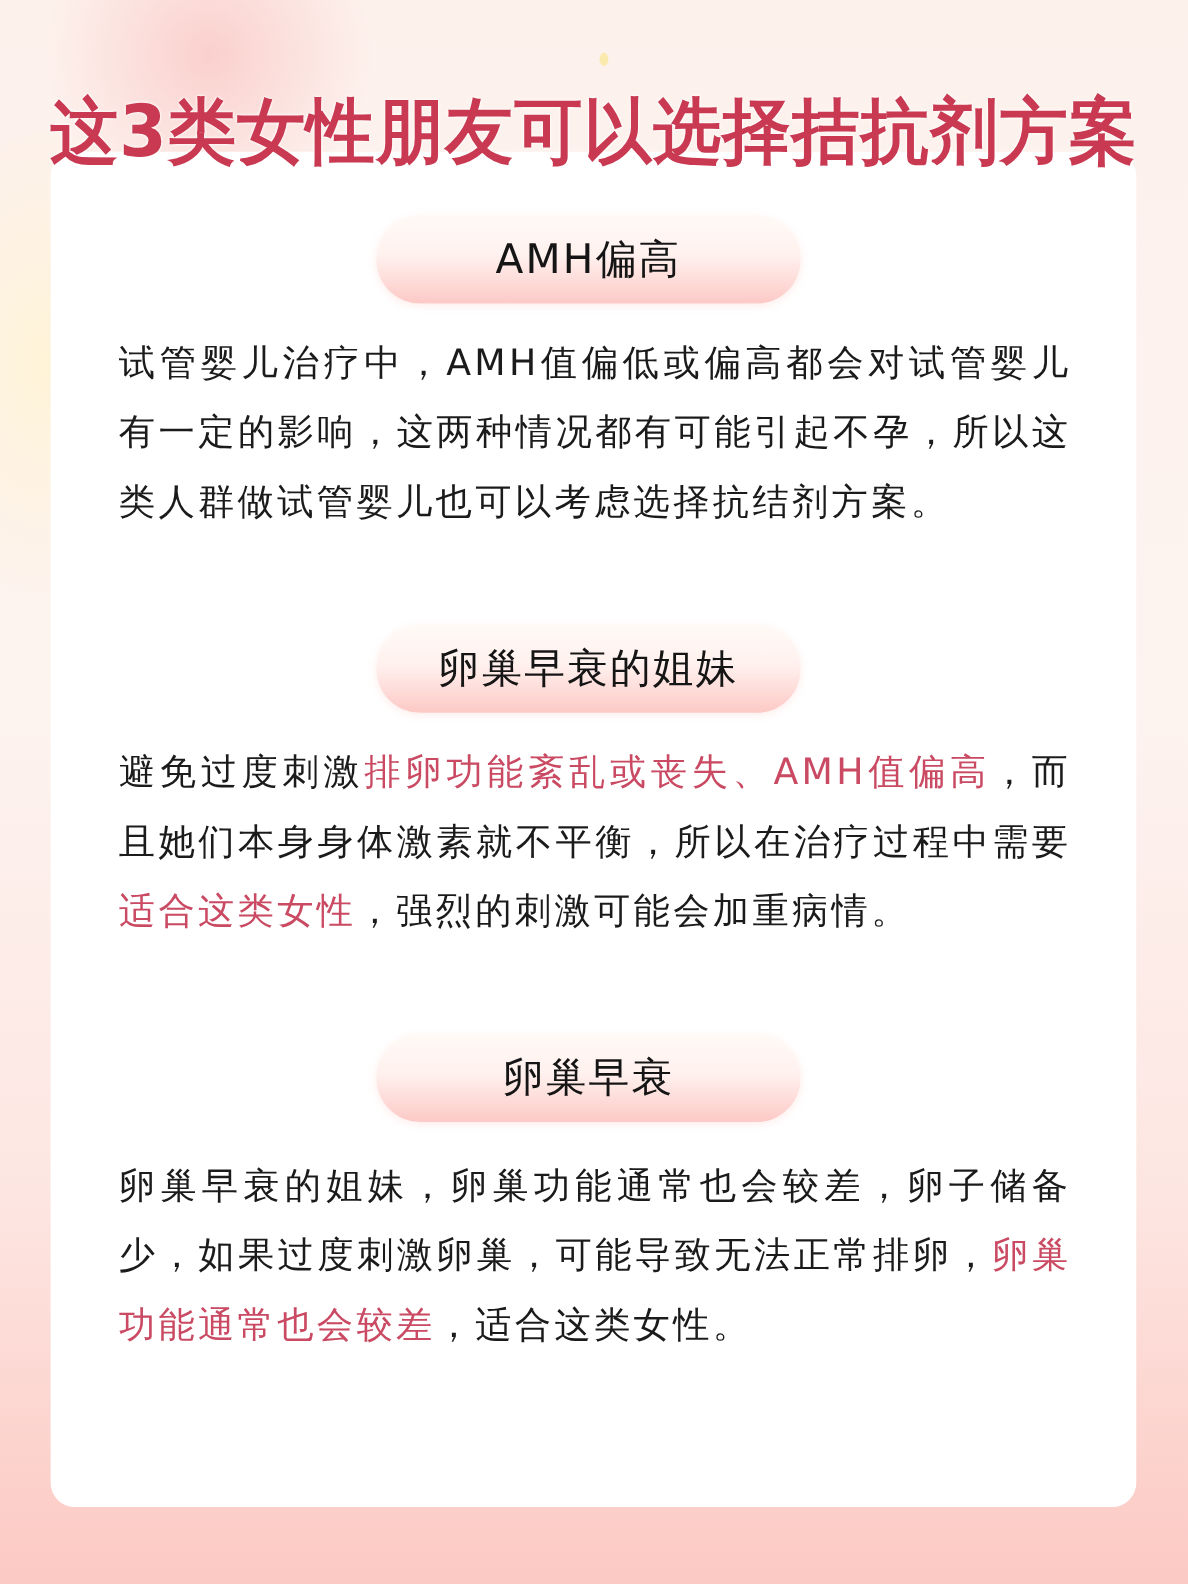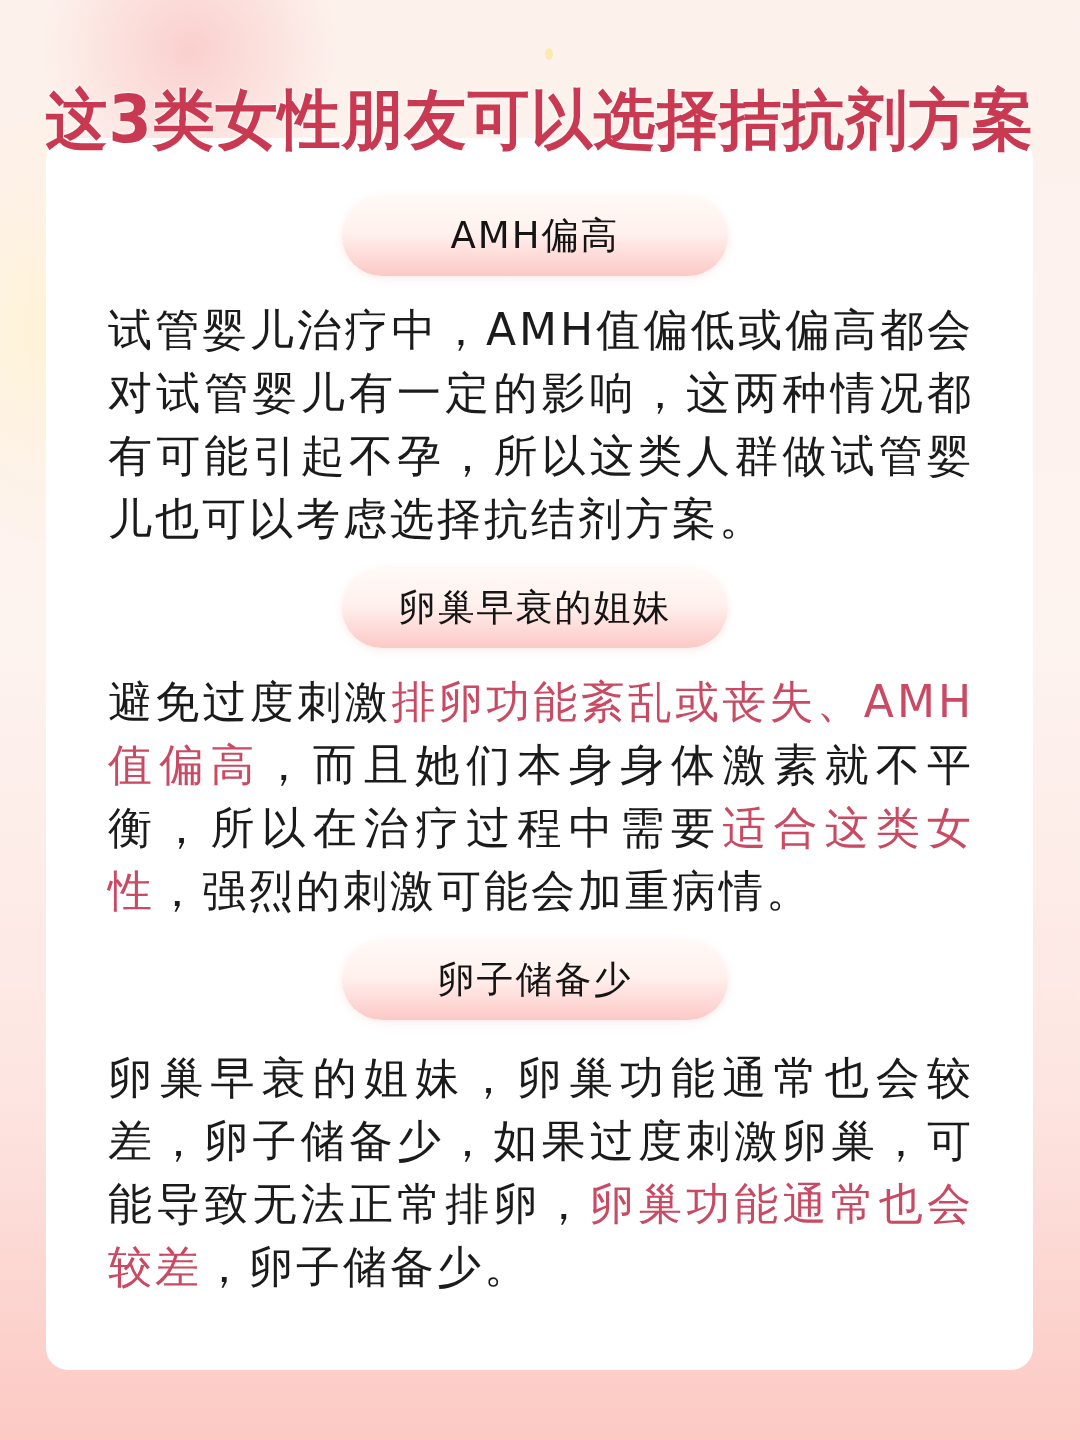--- a/index.html
+++ b/index.html
@@ -36,21 +36,21 @@
   .pill {
     position: absolute; left: 342px; width: 386px; height: 80px;
     border-radius: 40px;
     background: linear-gradient(180deg, #fffaf6 0%, #fff1ee 45%, #fcc9c6 100%);
     box-shadow: 0 2px 8px rgba(250,200,195,0.35);
     display: flex; align-items: center; justify-content: center;
     font-size: 37px; font-weight: normal; color: #151515; letter-spacing: 2px;
   }
   .para {
     position: absolute; left: 108px; width: 866px;
-    font-size: 44px; line-height: 63px; color: #1b1b1b; letter-spacing: 3px;
+    font-size: 33px; line-height: 63px; color: #1b1b1b; letter-spacing: 3px;
     text-align: justify;
   }
   .hl { color: #c94a62; }
 </style>
 </head>
 <body>
 
 <div class="glow-a"></div>
 <div class="glow-b"></div>
 <div class="sparkle" style="left:545px;top:48px;"></div>
@@ -59,14 +59,14 @@
 <div class="card"></div>
 
 <h1 class="title" style="margin:0;">这3类女性朋友可以选择拮抗剂方案</h1>
 
 <div class="pill" style="top:196px;">AMH偏高</div>
 <p class="para" style="top:298px;margin:0;"><span>试管婴儿治疗中，AMH值偏低或偏高都会对试管婴儿有一定的影响，这两种情况都有可能引起不孕，所以这类人群做试管婴儿也可以考虑选择抗结剂方案。</span></p>
 
 <div class="pill" style="top:568px;">卵巢早衰的姐妹</div>
 <p class="para" style="top:670px;margin:0;"><span>避免过度刺激</span><span class="hl">排卵功能紊乱或丧失、AMH值偏高</span><span>，而且她们本身身体激素就不平衡，所以在治疗过程中需要</span><span class="hl">适合这类女性</span><span>，强烈的刺激可能会加重病情。</span></p>
 
-<div class="pill" style="top:940px;">卵子储备少</div>
-<p class="para" style="top:1046px;margin:0;"><span>卵巢早衰的姐妹，卵巢功能通常也会较差，卵子储备少，如果过度刺激卵巢，可能导致无法正常排卵，</span><span class="hl">卵巢功能通常也会较差</span><span>，卵子储备少。</span></p>
+<div class="pill" style="top:940px;">卵巢早衰</div>
+<p class="para" style="top:1046px;margin:0;"><span>卵巢早衰的姐妹，卵巢功能通常也会较差，卵子储备少，如果过度刺激卵巢，可能导致无法正常排卵，</span><span class="hl">卵巢功能通常也会较差</span><span>，适合这类女性。</span></p>
 
 </body></html>

